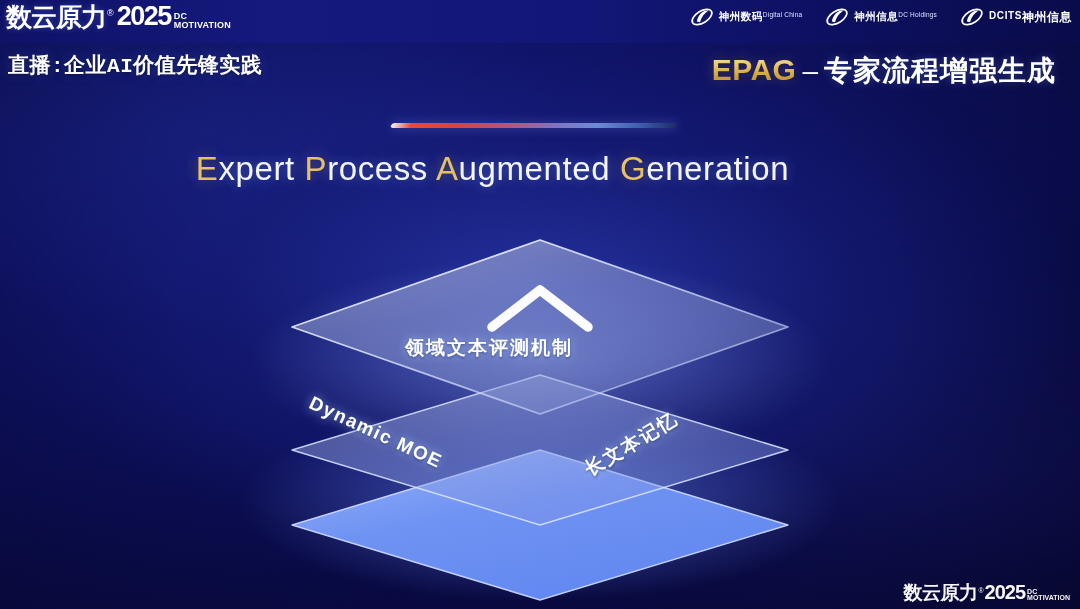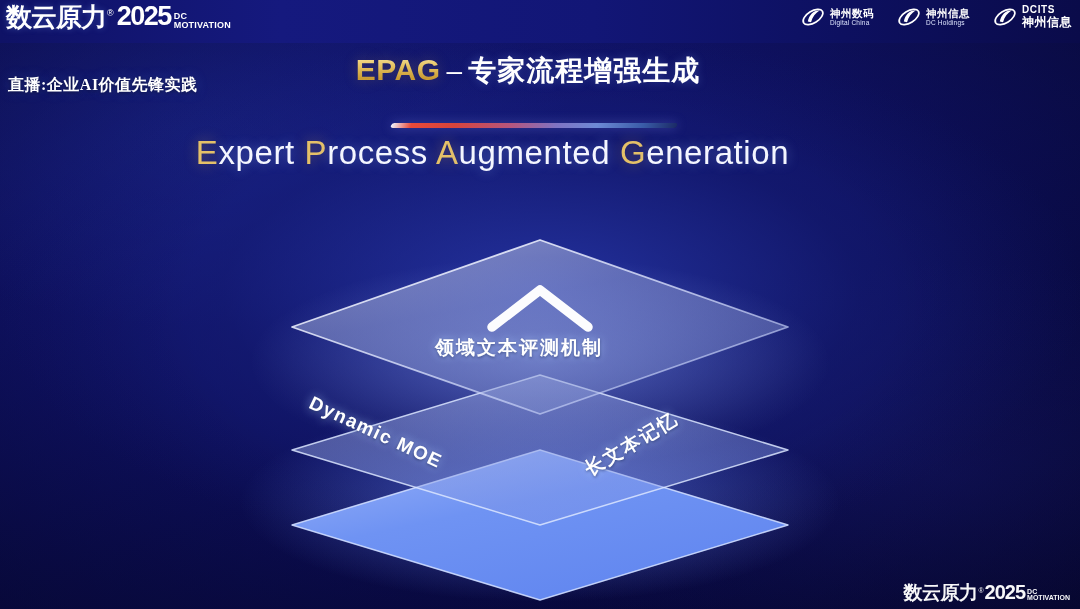--- a/index.html
+++ b/index.html
@@ -54,40 +54,39 @@
   }
   .brand-dc .l1{ font-size:9px; }
   .brand-dc .l2{ font-size:9px; }
 
   .logos{
     position:absolute; right:8px; top:4px;
     display:flex; align-items:center; gap:22px;
   }
   .logo-item{ display:flex; align-items:center; gap:4px; }
   .logo-mark{ width:26px; height:26px; flex:0 0 26px; }
-  .logo-txt{ display:flex; flex-direction:column; line-height:1.08; color:#fff; }
+  .logo-txt{ display:flex; line-height:1.08; color:#fff; }
   .logo-cn{ font-size:10.5px; font-weight:bold; letter-spacing:0.5px; font-family:"DejaVu Sans",sans-serif;}
   .logo-en{ font-size:6.5px; letter-spacing:0.2px; color:#dfe6ff; }
   .logo-cn.big{ font-size:10px; letter-spacing:0.6px; font-family:"Liberation Sans",sans-serif;}
   .logo-cn.small-cn{ font-size:12px; }
 
   
   .live-label{
     position:absolute; left:8px; top:51px; z-index:35;
-    font-size:16px; font-weight:bold; color:#ffffff;
-    font-family:Liberation Serif, serif; letter-spacing:0.5px;
+    font-size:21px; font-weight:bold; color:#ffffff;
+    font-family:Liberation Mono, monospace; letter-spacing:0.5px;
     text-shadow:0 1px 4px rgba(0,0,0,0.55), 0 0 12px rgba(90,130,255,0.35);
     white-space:nowrap;
-    margin-top:24px;
   }
 
   
   .title-row{
     position:absolute; top:52px; left:0; width:1056px;
-    text-align:center; z-index:35;
+    text-align:right; z-index:35;
   }
   .title-row .t-inner{ display:inline-block; white-space:nowrap; }
   .t-epag{
     font-size:30px; font-weight:bold; letter-spacing:0.5px;
     font-family:"Liberation Sans",sans-serif;
     background:linear-gradient(180deg,#fff0b8 0%,#e9c86a 38%,#c99a33 78%,#e3bc5f 100%);
     -webkit-background-clip:text; background-clip:text;
     -webkit-text-fill-color:transparent; color:#e0b95c;
     text-shadow:0 0 14px rgba(220,170,60,0.25);
   }
@@ -102,21 +101,21 @@
   .divider{
     position:absolute; top:123px; left:391px; width:286px; height:5px; z-index:30;
     background:linear-gradient(90deg,#f0f4ff 0%,#e84a3a 7%,#d8443c 22%,#b4567e 42%,#7f74c4 58%,#6d8ad6 72%,#3a5ca8 88%,#1b2a66 100%);
     border-radius:3px;
     box-shadow:0 0 10px rgba(120,130,230,0.45);
     transform:skewX(-18deg);
   }
 
   
   .subtitle{
-    position:absolute; top:134px; left:0; width:985px; text-align:center; z-index:30;
+    position:absolute; top:150px; left:0; width:985px; text-align:center; z-index:30;
     font-size:33px; font-weight:500; letter-spacing:0.6px;
     font-family:"Liberation Sans",sans-serif; white-space:nowrap;
   }
   .subtitle .w{ color:#f4f6ff; text-shadow:0 0 12px rgba(140,175,255,0.45); }
   .subtitle .g{
     color:#e5c168;
     text-shadow:0 0 14px rgba(225,180,80,0.4);
   }
 
   
@@ -125,21 +124,21 @@
     transform:translateX(-50%); z-index:20;
   }
   .diagram svg{ display:block; width:520px; height:340px; overflow:visible; }
 
   .layer-label{
     position:absolute; white-space:nowrap; color:#ffffff;
     font-family:"DejaVu Sans",sans-serif; font-weight:bold;
     text-shadow:0 0 10px rgba(170,200,255,0.8), 0 1px 3px rgba(10,20,70,0.7);
     pointer-events:none;
   }
-  .lbl-top{ font-size:19px; letter-spacing:2px; left:125px; top:103px;margin-left:30px; }
+  .lbl-top{ font-size:19px; letter-spacing:2px; left:125px; top:103px; }
   .lbl-bottom{ font-size:19px; letter-spacing:2px; left:136px; top:283px; }
   .lbl-moe{
     font-size:19px; letter-spacing:1.5px; left:35px; top:160px;
     font-family:"Liberation Sans",sans-serif; font-weight:600;
     transform:rotate(25deg); transform-origin:left top;
   }
   .lbl-mem{
     font-size:19px; letter-spacing:2px; left:300px; top:228px;
     transform:rotate(-31deg); transform-origin:left top;
   }

